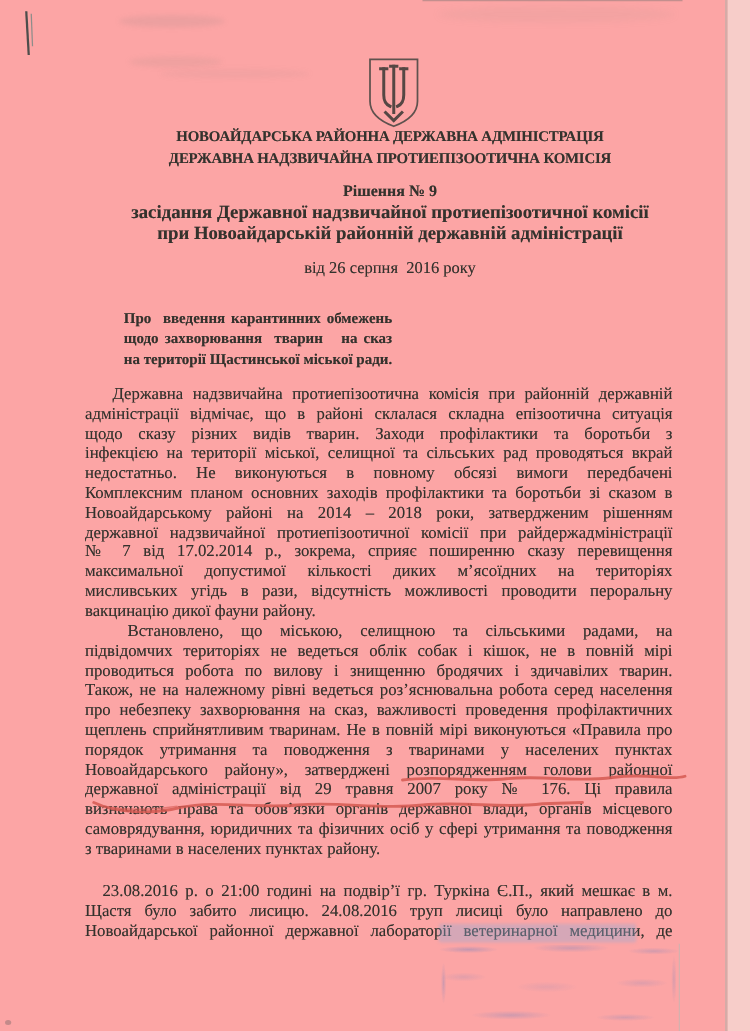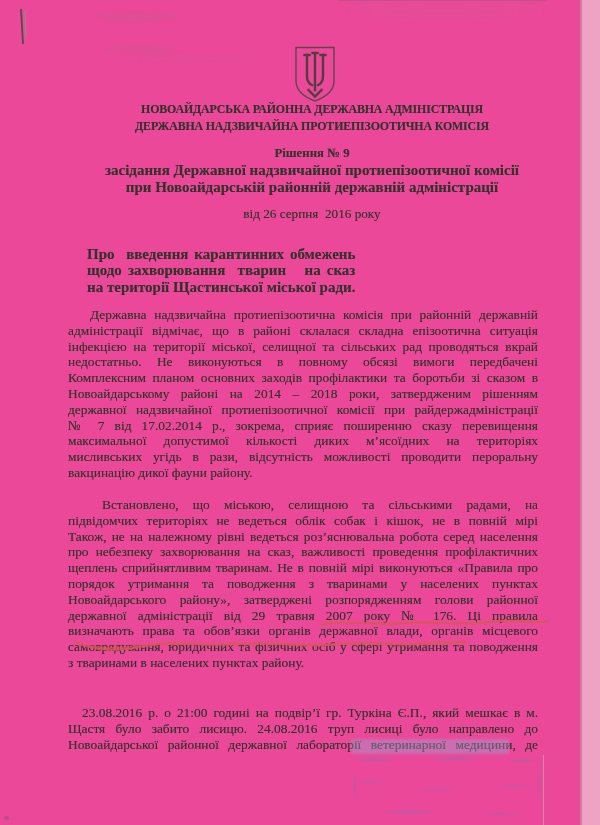--- a/index.html
+++ b/index.html
@@ -1,20 +1,20 @@
 <!DOCTYPE html>
 <html lang="uk"><head>
 <meta charset="utf-8">
 <style>
   html,body { margin:0; padding:0; }
   body { width:600px; height:825px; background:#ffffff; }
 
   .page {
     position:relative; width:600px; height:825px;
-    background:#ec4899;
+    background:#fca5a5;
     overflow:hidden;
     font-family:"Liberation Serif","DejaVu Serif",serif;
     color:#34322d;
     text-shadow:0 0 0.5px rgba(70,66,60,0.55);
   }
 
   
   .smudge { position:absolute; border-radius:50%; filter:blur(2px); pointer-events:none; }
   .smudge.s1 { left:95px;  top:12px; width:85px; height:10px; background:rgba(125,125,122,0.12); }
   .smudge.s2 { left:103px; top:45px; width:75px; height:9px;  background:rgba(125,125,122,0.10); }
@@ -38,22 +38,22 @@
   .emblem { position:absolute; left:292px; top:46px; opacity:0.88; }
 
   
   .center-block { position:absolute; left:76px; width:472px; text-align:center; }
   .org      { top:101px; font-weight:bold; font-size:11.9px; line-height:17px; letter-spacing:-0.15px; }
   .docnum   { top:146px; font-weight:bold; font-size:12.8px; line-height:15px; }
   .session  { top:162px; font-weight:bold; font-size:15px; line-height:16.9px; }
   .dateline { top:206px; font-size:13.2px; line-height:16px; white-space:pre; }
 
   
-  .subject { position:absolute; left:87px; top:246px; font-weight:bold;
-    font-size:15px; line-height:16.4px; }
+  .subject { position:absolute; left:99px; top:246px; font-weight:bold;
+    font-size:12px; line-height:16.4px; }
   .subject .tline { text-align:left; white-space:pre; }
 
   
   .para { position:absolute; left:68px; width:470px; font-size:13.4px; line-height:15.8px; }
   .p1 { top:307px; } .p2 { top:497px; } .p3 { top:705px; }
   .tline { text-align:justify; text-align-last:justify; }
   .align-last-left .tline:last-child { text-align-last:left; }
   .p1 .tline:first-child { text-indent:22px; }
   .p2 .tline:first-child { text-indent:34px; }
   .p3 .tline:first-child { text-indent:14px; }
@@ -130,33 +130,35 @@
 
   <div class="subject">
       <div class="tline">Про  введення карантинних обмежень</div>
       <div class="tline">щодо захворювання  тварин   на сказ</div>
       <div class="tline">на території Щастинської міської ради.</div>
     </div>
 
   <div class="para p1 align-last-left">
       <div class="tline">Державна надзвичайна протиепізоотична комісія при районній державній</div>
       <div class="tline">адміністрації відмічає, що в районі склалася складна епізоотична ситуація</div>
+      <div class="tline">щодо сказу різних видів тварин. Заходи профілактики та боротьби з</div>
       <div class="tline">інфекцією на території міської, селищної та сільських рад проводяться вкрай</div>
       <div class="tline">недостатньо. Не виконуються в повному обсязі вимоги передбачені</div>
       <div class="tline">Комплексним планом основних заходів профілактики та боротьби зі сказом в</div>
       <div class="tline">Новоайдарському районі на 2014 – 2018 роки, затвердженим рішенням</div>
       <div class="tline">державної надзвичайної протиепізоотичної комісії при райдержадміністрації</div>
       <div class="tline">№ 7 від 17.02.2014 р., зокрема, сприяє поширенню сказу перевищення</div>
       <div class="tline">максимальної допустимої кількості диких м’ясоїдних на територіях</div>
       <div class="tline">мисливських угідь в рази, відсутність можливості проводити пероральну</div>
       <div class="tline">вакцинацію дикої фауни району.</div>
     </div>
   <div class="para p2 align-last-left">
       <div class="tline">Встановлено, що міською, селищною та сільськими радами, на</div>
       <div class="tline">підвідомчих територіях не ведеться облік собак і кішок, не в повній мірі</div>
+      <div class="tline">проводиться робота по вилову і знищенню бродячих і здичавілих тварин.</div>
       <div class="tline">Також, не на належному рівні ведеться роз’яснювальна робота серед населення</div>
       <div class="tline">про небезпеку захворювання на сказ, важливості проведення профілактичних</div>
       <div class="tline">щеплень сприйнятливим тваринам. Не в повній мірі виконуються «Правила про</div>
       <div class="tline">порядок утримання та поводження з тваринами у населених пунктах</div>
       <div class="tline">Новоайдарського району», затверджені розпорядженням голови районної</div>
       <div class="tline">державної адміністрації від 29 травня 2007 року № 176. Ці правила</div>
       <div class="tline">визначають права та обов’язки органів державної влади, органів місцевого</div>
       <div class="tline">самоврядування, юридичних та фізичних осіб у сфері утримання та поводження</div>
       <div class="tline">з тваринами в населених пунктах району.</div>
     </div>

